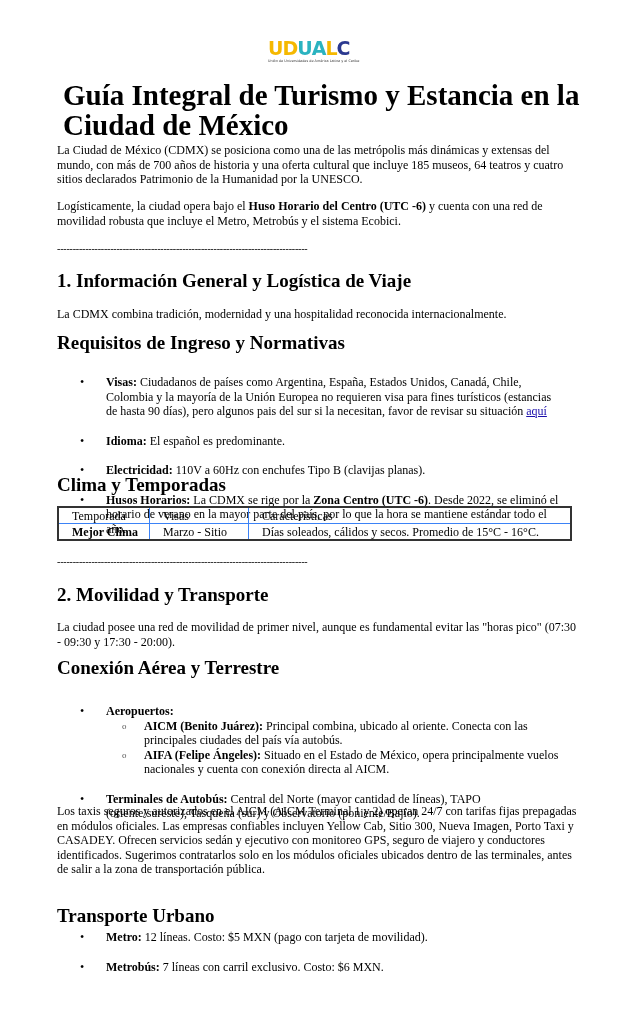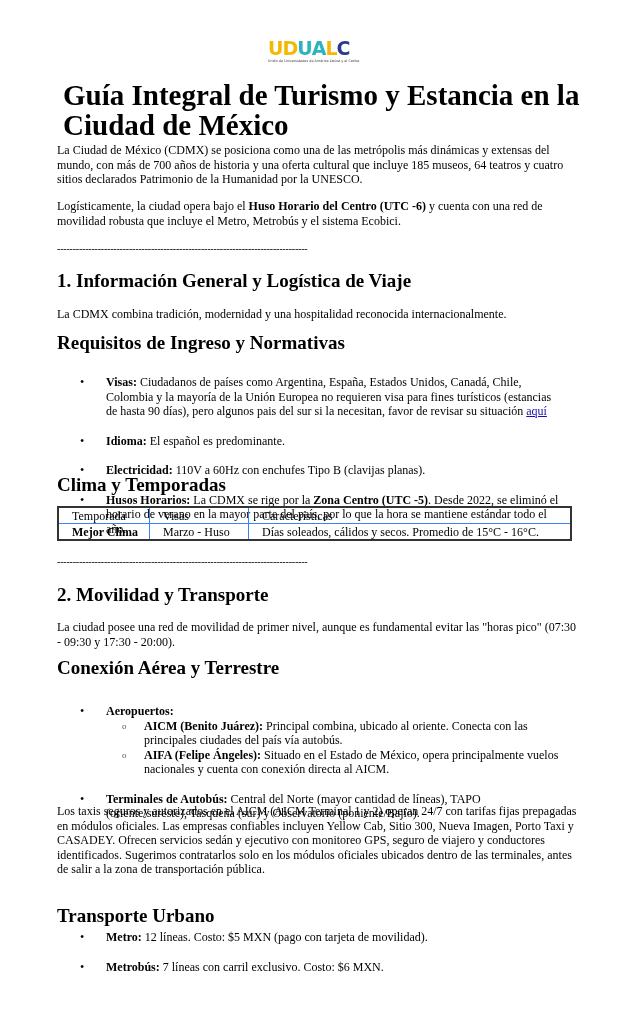--- a/index.html
+++ b/index.html
@@ -60,35 +60,35 @@
   <h2 style="top:270px">1. Información General y Logística de Viaje</h2>
 
   <p style="top:307px">La CDMX combina tradición, modernidad y una hospitalidad reconocida internacionalmente.</p>
 
   <h3 style="top:335px">Requisitos de Ingreso y Normativas</h3>
 
   <ul class="list" style="top:360px; width:520px;">
     <li><b>Visas:</b><span> Ciudadanos de países como Argentina, España, Estados Unidos, Canadá, Chile, Colombia y la mayoría de la Unión Europea no requieren visa para fines turísticos (estancias de hasta 90 días), pero algunos pais del sur si la necesitan, favor de revisar su situación </span><a href="#">aquí</a></li>
     <li><b>Idioma:</b><span> El español es predominante.</span></li>
     <li><b>Electricidad:</b><span> 110V a 60Hz con enchufes Tipo B (clavijas planas).</span></li>
-    <li><b>Husos Horarios:</b><span> La CDMX se rige por la </span><b>Zona Centro (UTC -5)</b><span>. Desde 2022, se eliminó el horario de verano en la mayor parte del país, por lo que la hora se mantiene estándar todo el año.</span></li>
+    <li><b>Husos Horarios:</b><span> La CDMX se rige por la </span><b>Zona Centro (UTC -6)</b><span>. Desde 2022, se eliminó el horario de verano en la mayor parte del país, por lo que la hora se mantiene estándar todo el año.</span></li>
   </ul>
 
   <h3 style="top:477px">Clima y Temporadas</h3>
 
   <table class="clima">
     <tbody>
         <tr>
       <td style="width:76px">Temporada</td>
       <td style="width:84px">Visas</td>
       <td>Características</td>
     </tr>
     <tr>
       <td><b>Mejor Clima</b></td>
-      <td>Marzo - Huso</td>
+      <td>Marzo - Sitio</td>
       <td>Días soleados, cálidos y secos. Promedio de 15°C - 16°C.</td>
     </tr>
   </tbody>
     </table>
 
   <div class="sep" style="top:556px">--------------------------------------------------------------------------------</div>
 
   <h2 style="top:584px">2. Movilidad y Transporte</h2>
 
   <p style="top:620px">La ciudad posee una red de movilidad de primer nivel, aunque es fundamental evitar las "horas pico" (07:30 - 09:30 y 17:30 - 20:00).</p>

